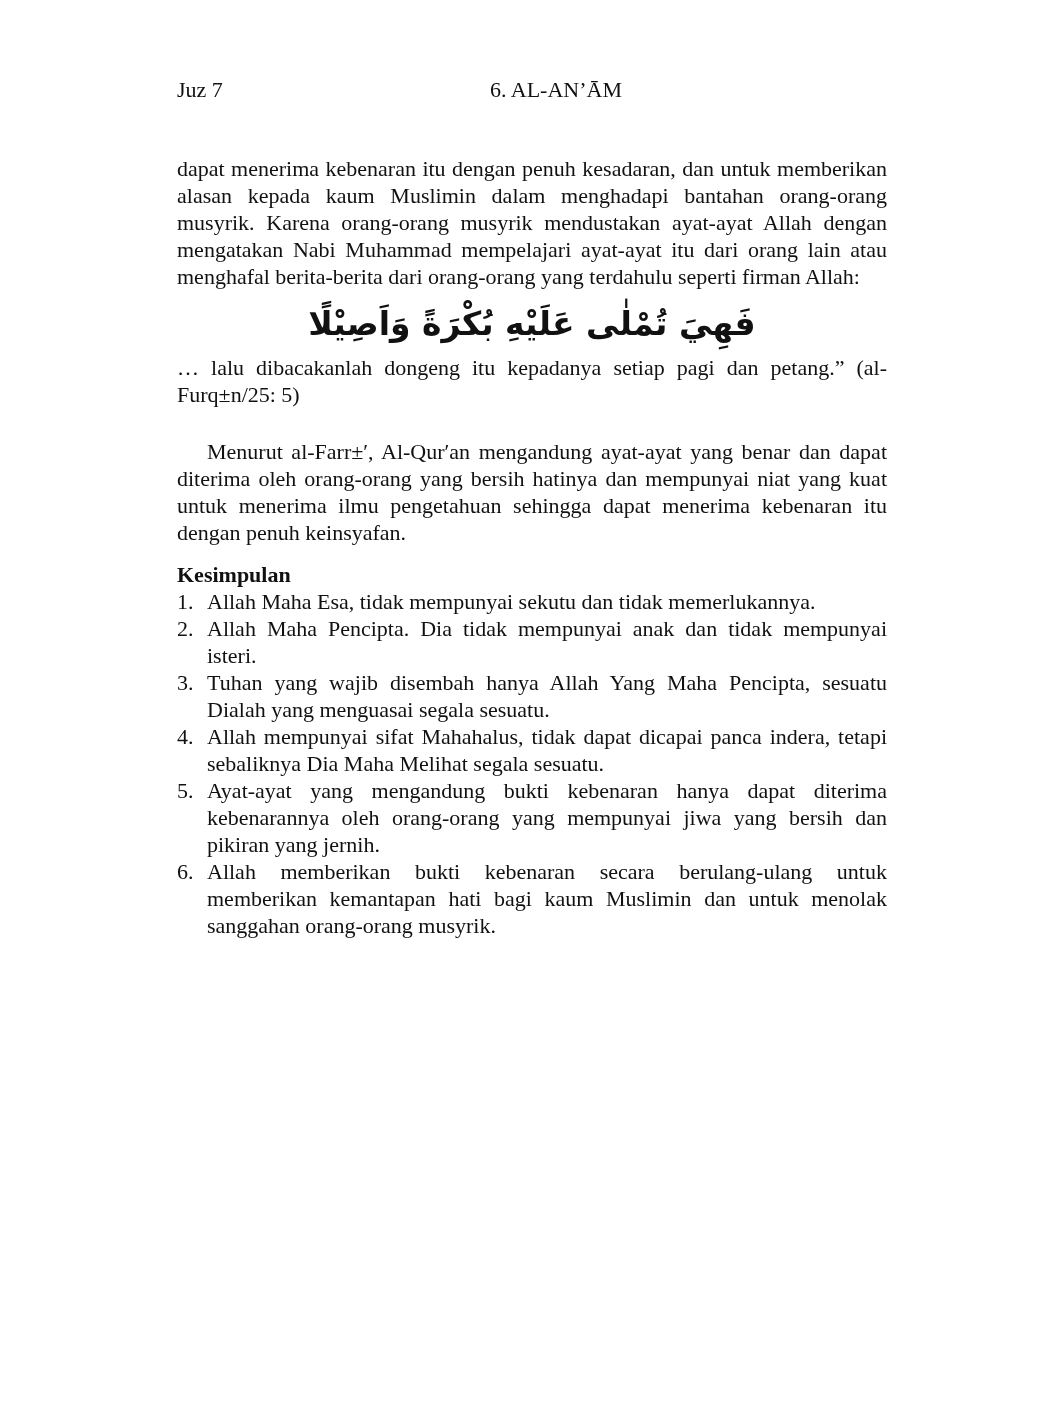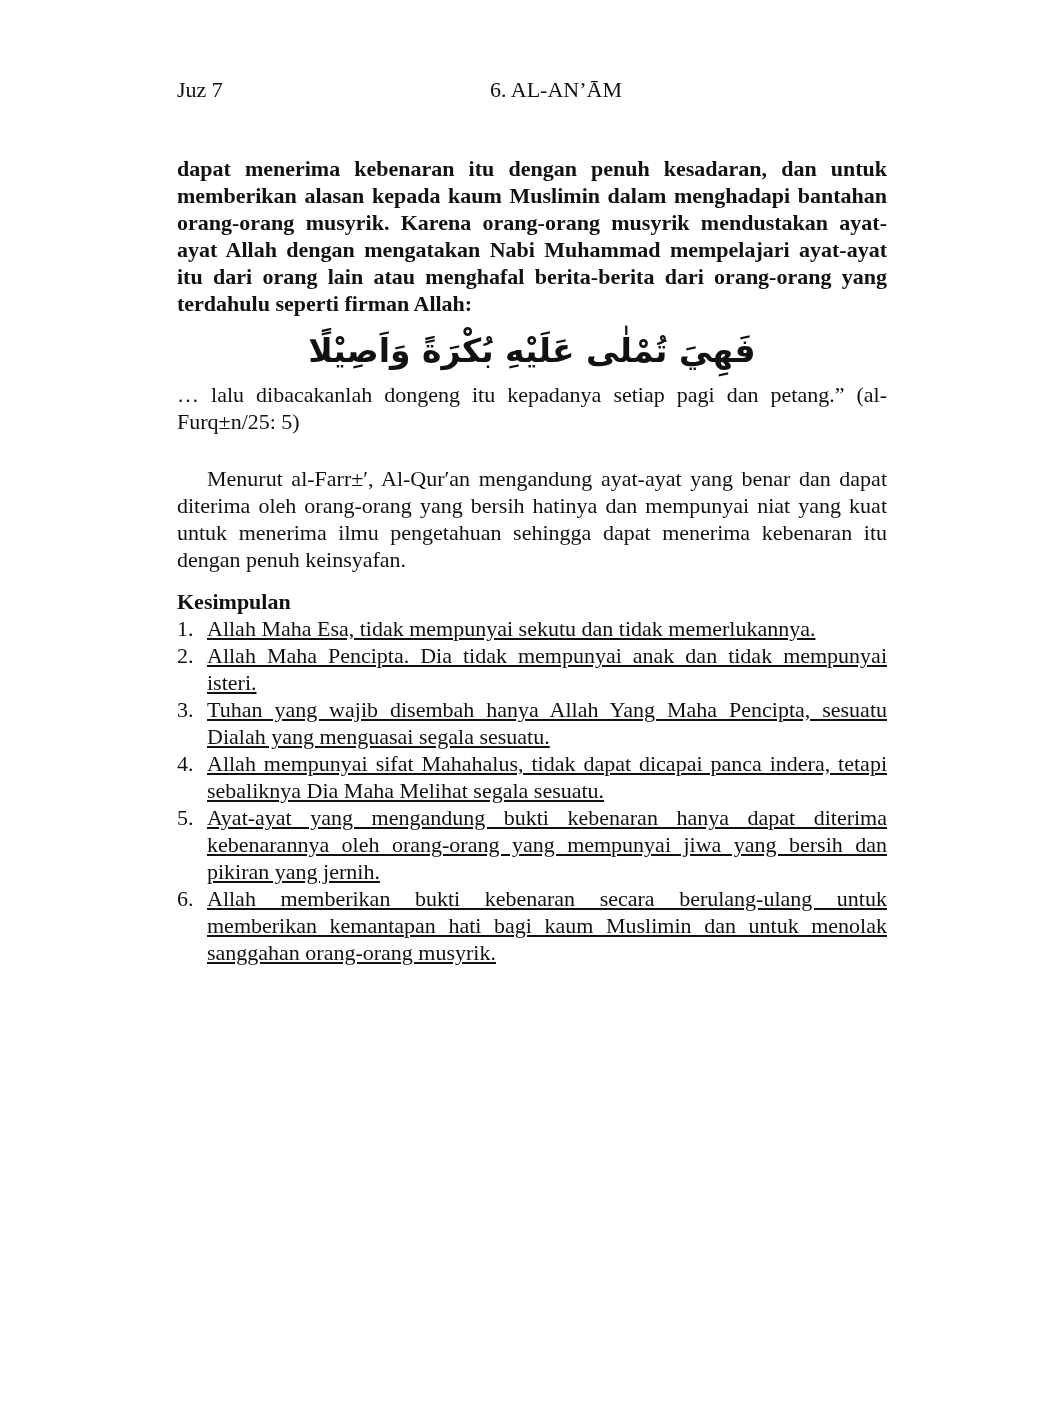--- a/index.html
+++ b/index.html
@@ -32,21 +32,20 @@
     font-size: 22px;
     line-height: 27px;
   }
 
   .para {
     text-align: justify;
     margin: 0;
   }
   .para-1 {
     margin-top: 52px;
-    font-weight: bold;
   }
   .arabic-line {
     text-align: center;
     margin: 10px 0 6px 0;
     font-family: "DejaVu Sans", sans-serif;
     font-size: 33px;
     line-height: 48px;
     font-weight: bold;
     direction: rtl;
   }
@@ -76,21 +75,20 @@
     display: flex;
     align-items: flex-start;
   }
   .klist-num {
     flex: 0 0 30px;
     text-align: left;
   }
   .klist-txt {
     flex: 1 1 auto;
     text-align: justify;
-    text-decoration: underline;
   }
 </style>
 </head>
 <body>
 
 <div class="page">
 
   <div class="header body-text">
     <span class="h-left">Juz 7</span>
     <span class="h-center">6. AL-AN’ĀM</span>

